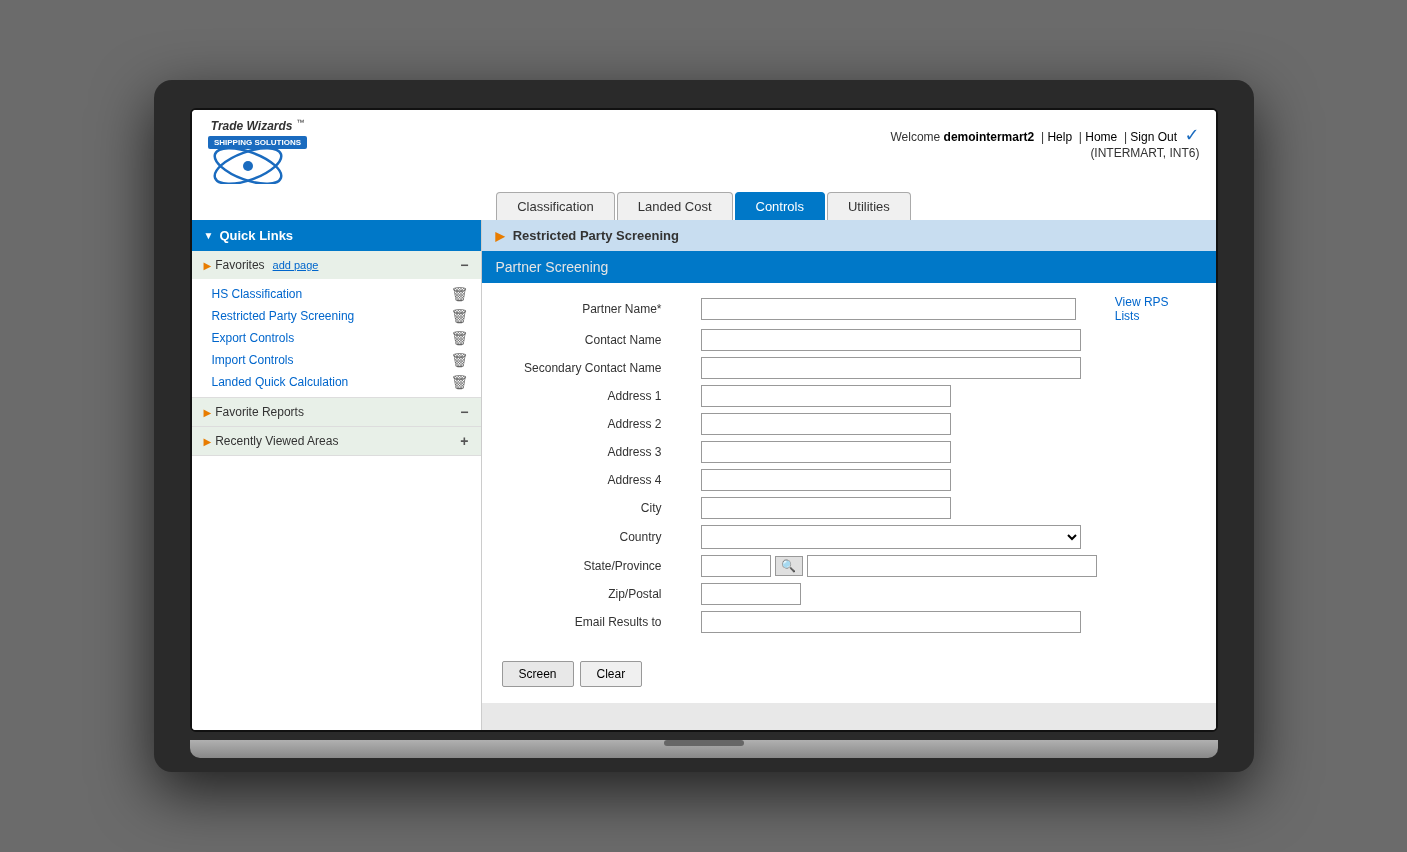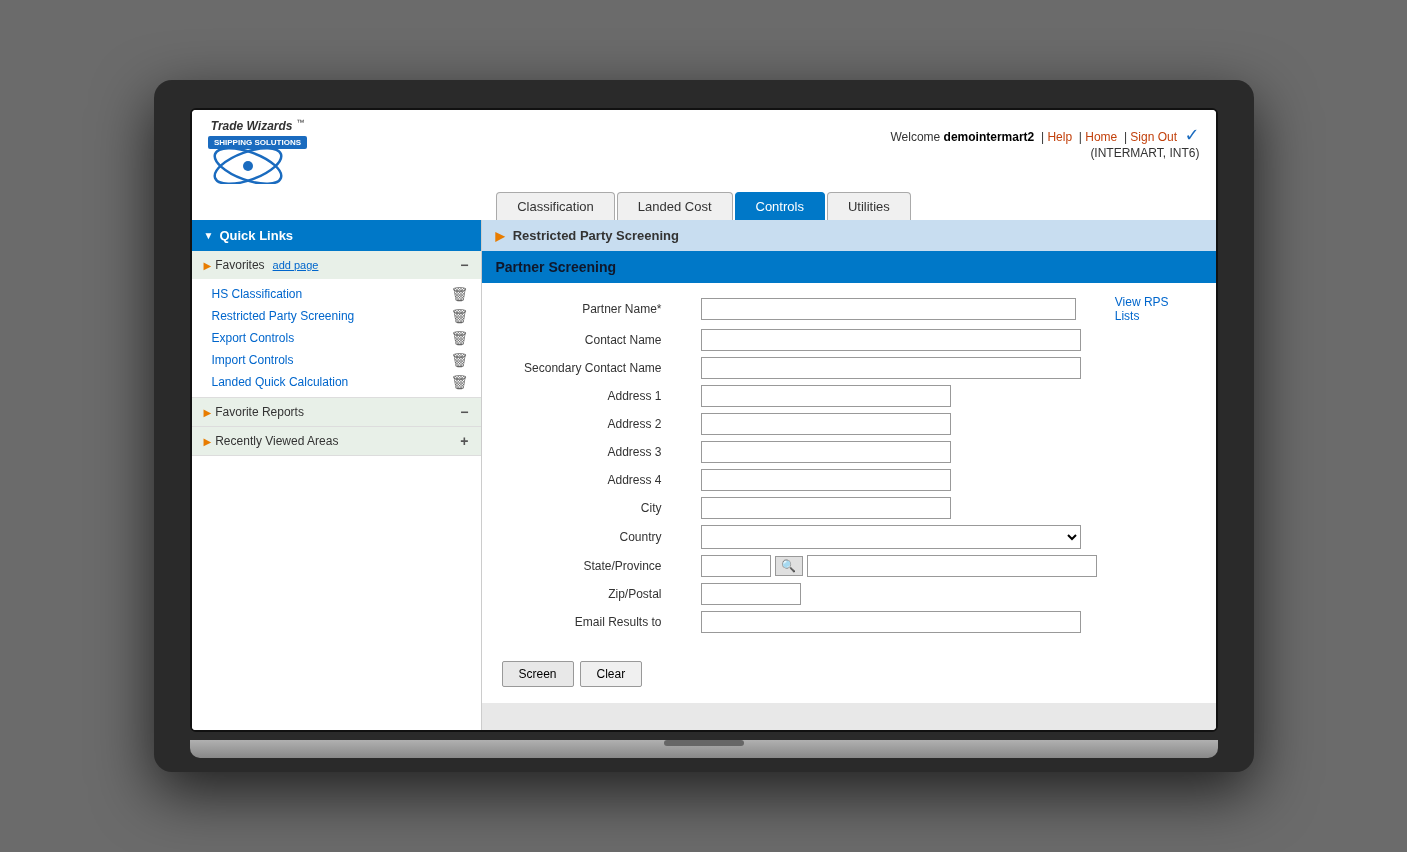--- a/index.html
+++ b/index.html
@@ -83,21 +83,21 @@
       bottom: 4px;
       left: 0;
     }
     .header-right {
       text-align: right;
       padding-top: 6px;
       font-size: 12px;
       color: #333;
     }
     .header-right a {
-      color: #c2410c;
+      color: #000000;
       text-decoration: none;
     }
     .header-right strong {
       color: #000;
     }
     .header-right .checkmark {
       color: #1a6bbf;
       font-size: 18px;
       margin-left: 4px;
     }
@@ -234,22 +234,22 @@
     }
 
     
     .form-panel {
       background: #fff;
       margin: 0;
       padding: 0;
     }
     .form-panel-header {
       background: #0078c8;
-      color: #0f172a;
-      font-weight: bold;
+      color: #e5e5e5;
+      font-weight: normal;
       padding: 8px 14px;
       font-size: 14px;
     }
     .form-body {
       padding: 12px 20px;
     }
     .form-row {
       display: flex;
       align-items: center;
       margin-bottom: 6px;

